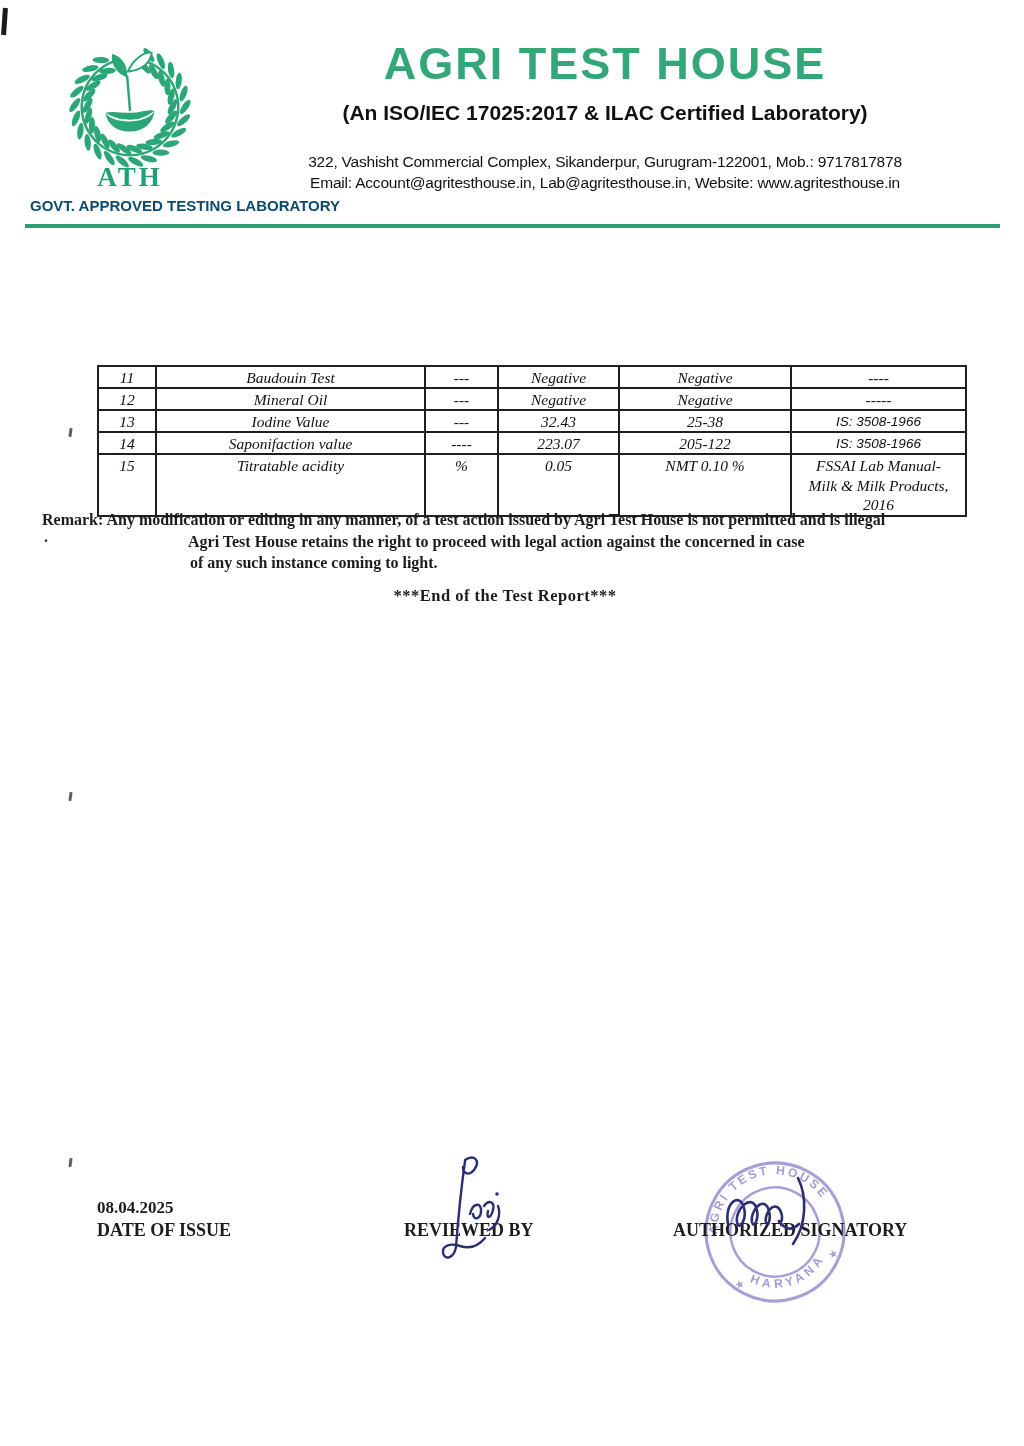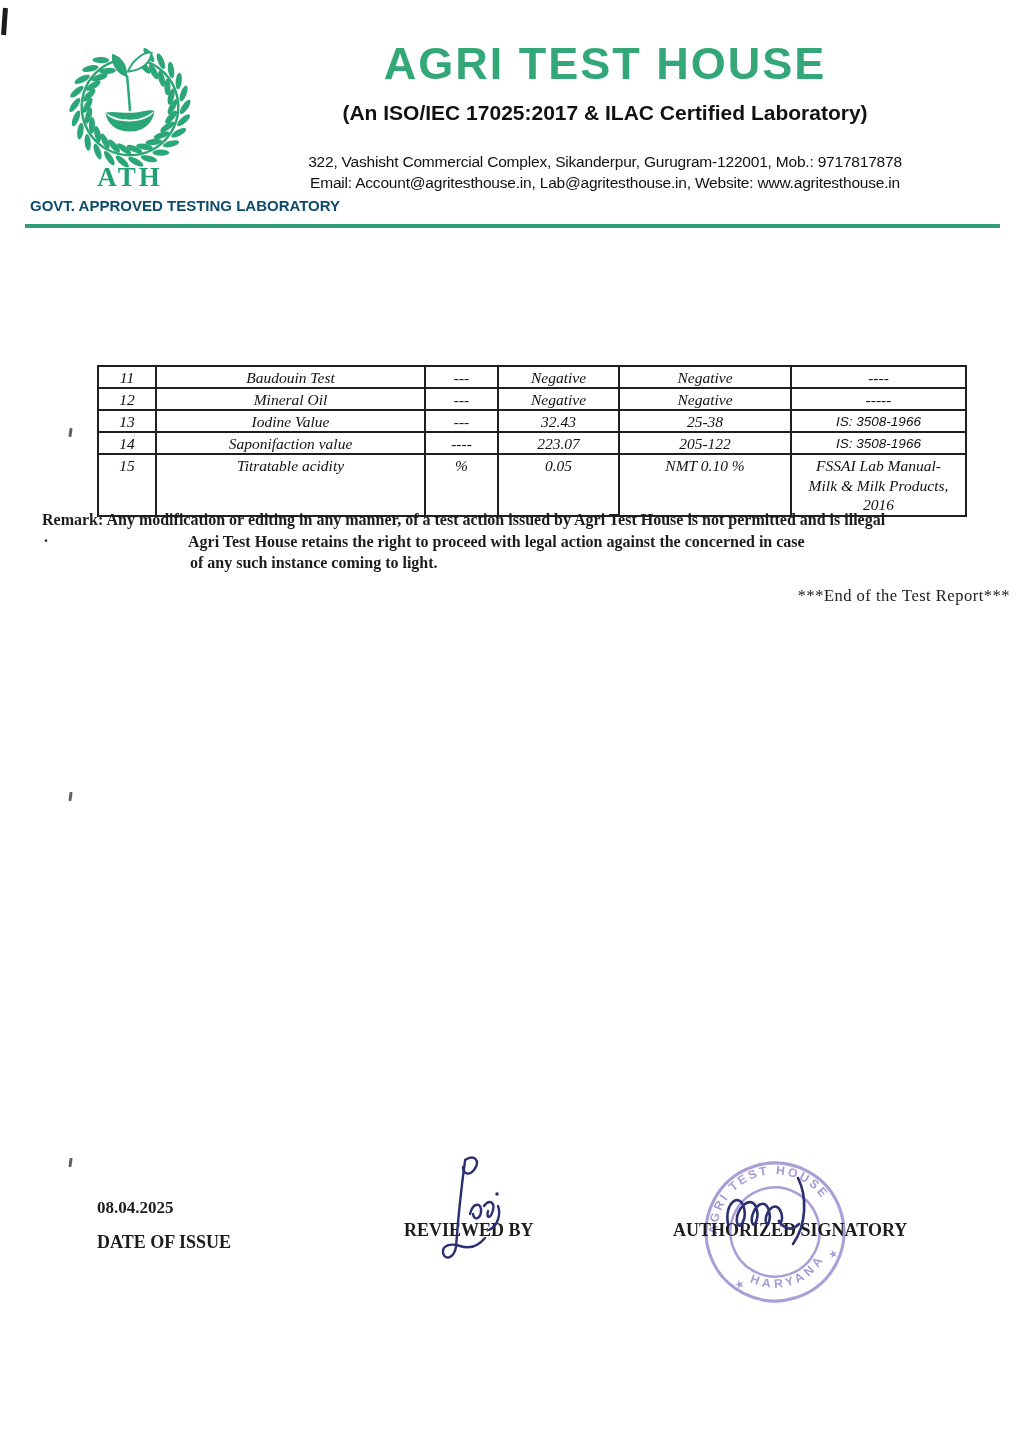--- a/index.html
+++ b/index.html
@@ -47,26 +47,26 @@
     padding:0 16px;height:20px;line-height:19px;overflow:hidden;font-style:italic;
   }
   table.results tr.tall td{vertical-align:top;height:57px;padding-top:1px;line-height:19.5px;}
   td.sans{font-family:"Liberation Sans", sans-serif;font-size:13.5px;letter-spacing:0px;}
 
   
   .remark{left:42px;top:509px;width:940px;font-weight:bold;font-size:16px;line-height:21.5px;}
   .remark .l2{padding-left:146px;}
   .remark .l3{padding-left:148px;}
   .stray-period{left:44px;top:528px;font-weight:bold;font-size:16px;}
-  .end-note{left:0;top:586px;width:1010px;text-align:right;font-weight:normal;font-size:16.5px;letter-spacing:0.5px;}
+  .end-note{left:0;top:586px;width:1010px;text-align:center;font-weight:bold;font-size:16.5px;letter-spacing:0.5px;}
 
   
   .date-block{left:97px;top:1197px;font-weight:bold;line-height:22px;}
   .date-value{font-size:17px;}
-  .date-label{font-size:18px;margin-top:12px;}
+  .date-label{font-size:18px;}
   .reviewed-label{left:404px;top:1220px;font-weight:bold;font-size:18px;z-index:2;}
   .authorized-label{left:673px;top:1220px;font-weight:bold;font-size:18px;z-index:2;}
   .stamp-box{left:699px;top:1156px;width:152px;height:152px;z-index:1;}
   .sig1-box{left:418px;top:1152px;width:115px;height:118px;z-index:3;}
   .sig2-box{left:718px;top:1172px;width:118px;height:92px;z-index:3;}
 
   
   .tick{width:3px;height:9px;background:#3a3a3a;transform:rotate(8deg);border-radius:1px;opacity:0.8;}
   .corner-sliver{left:2px;top:8px;width:5px;height:27px;background:#1b1b1b;transform:rotate(4deg);}
 </style>

